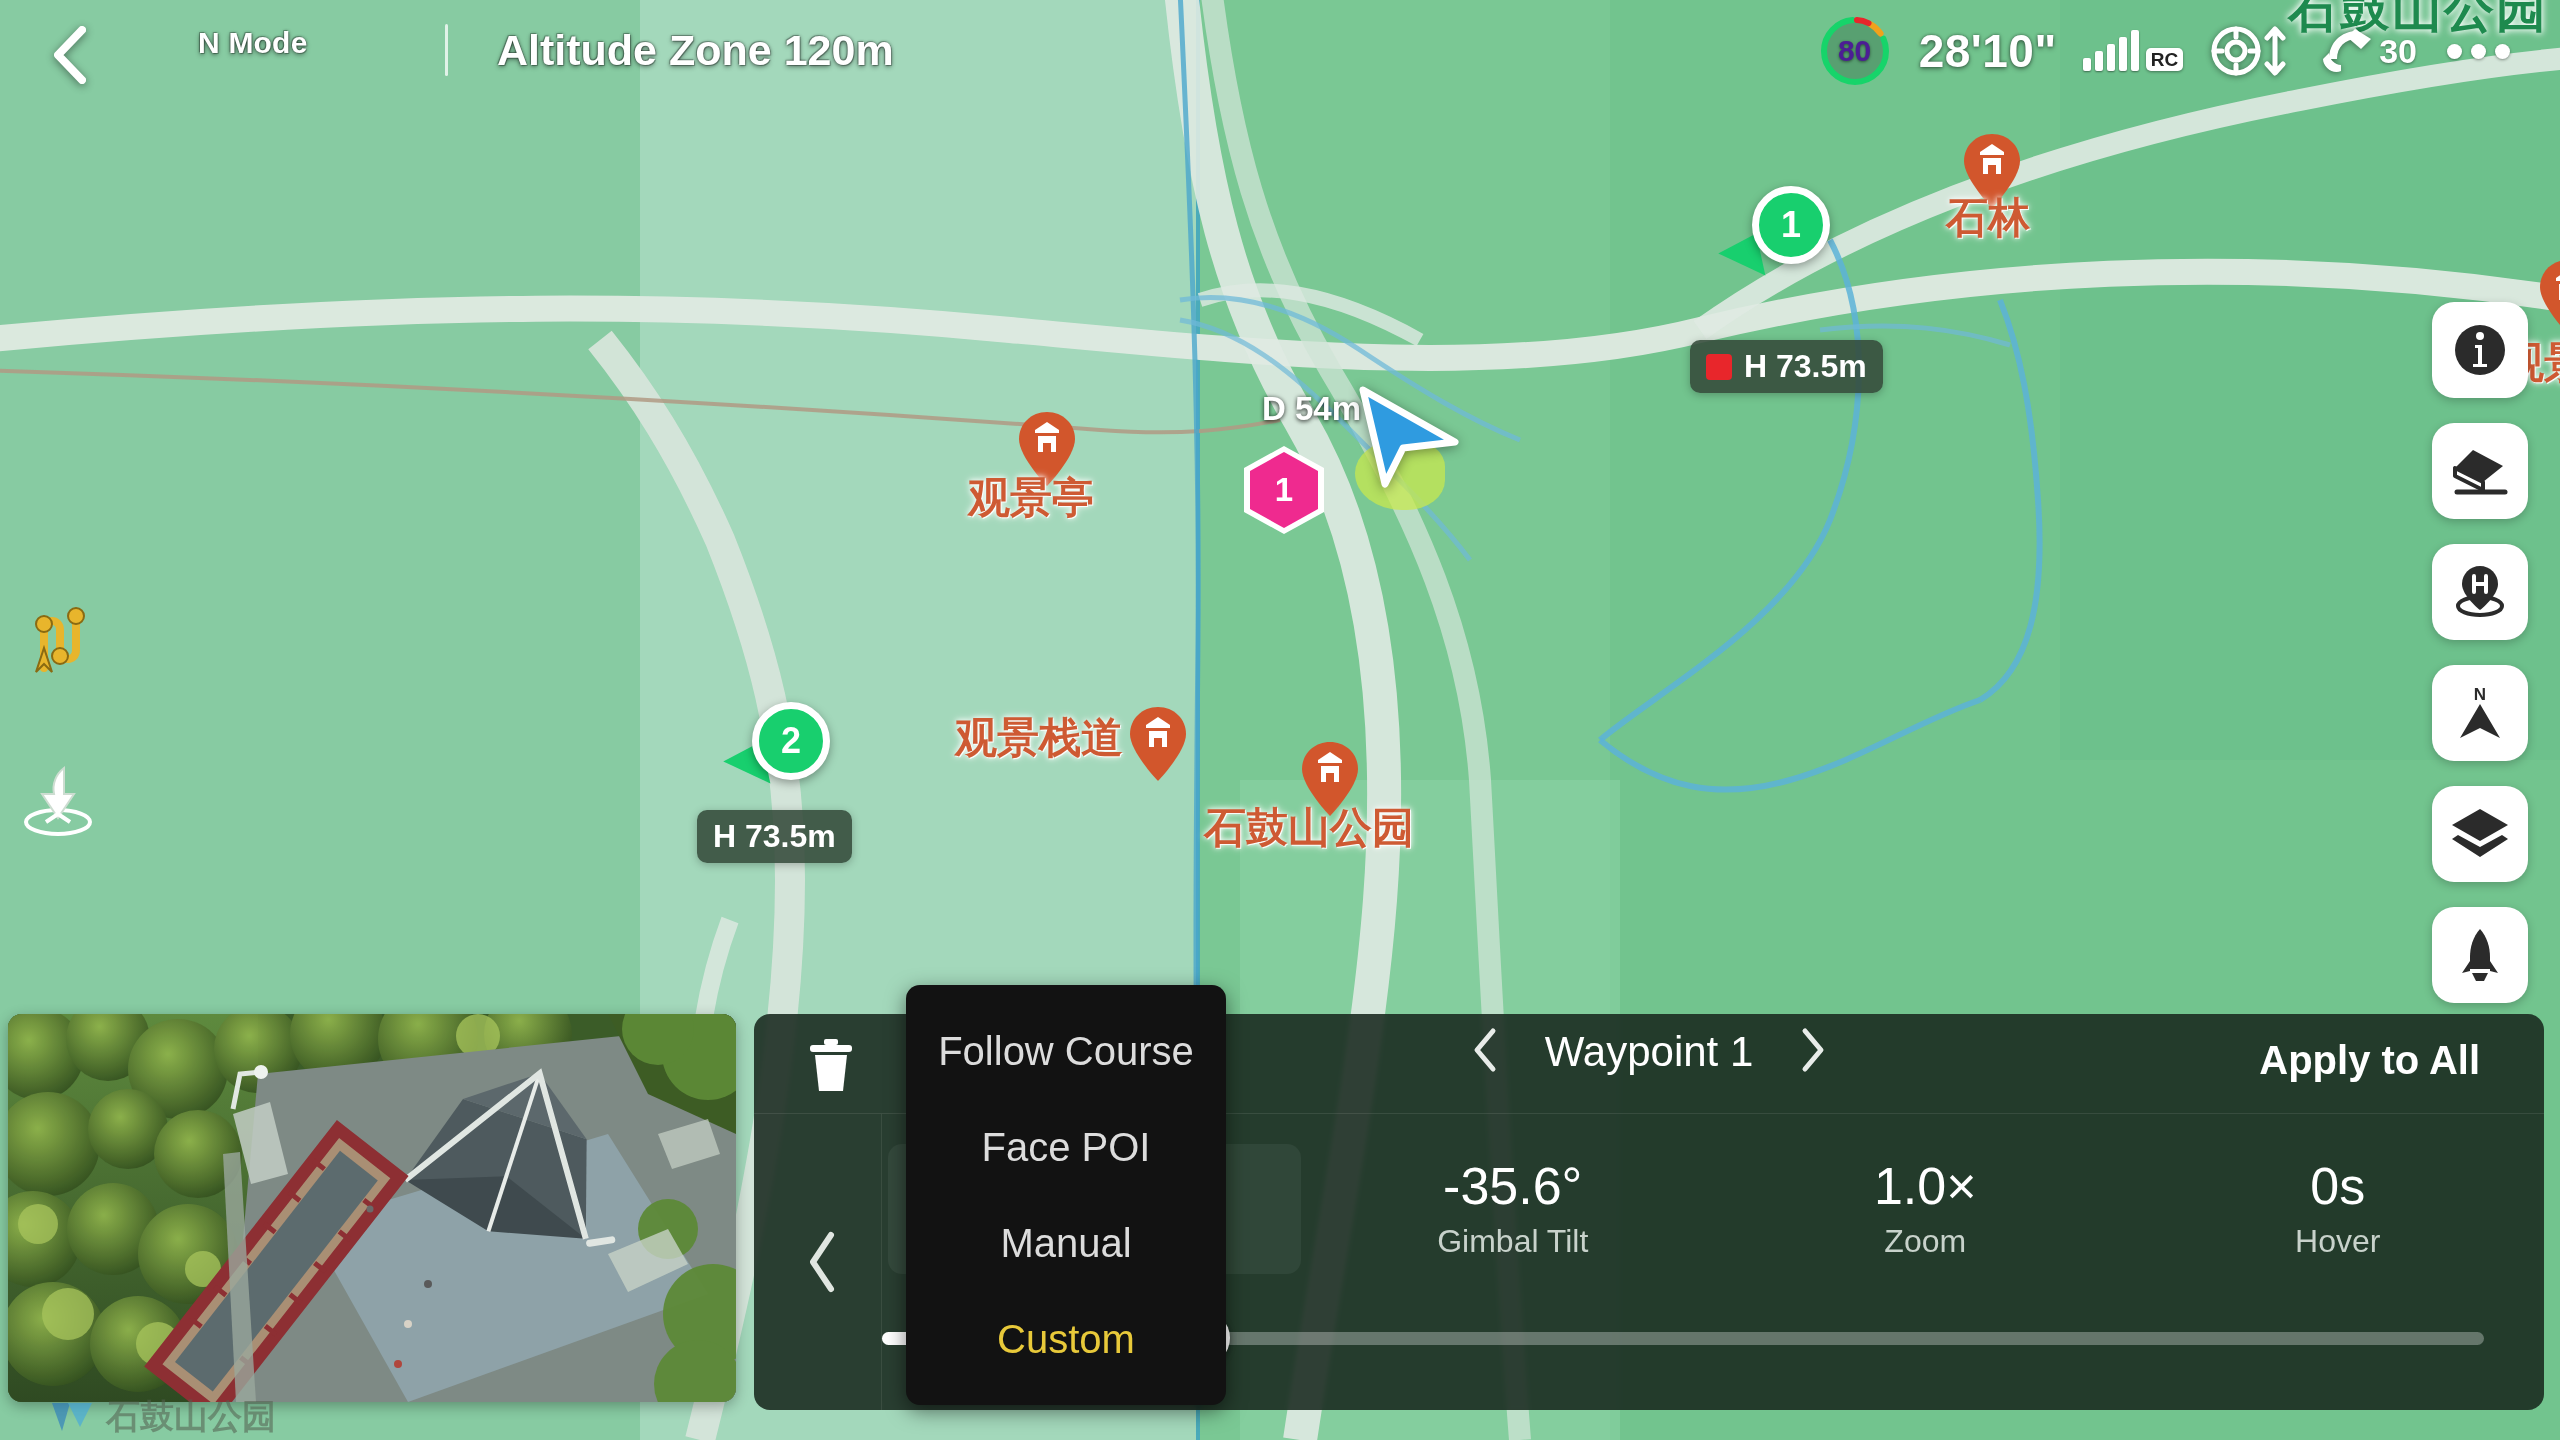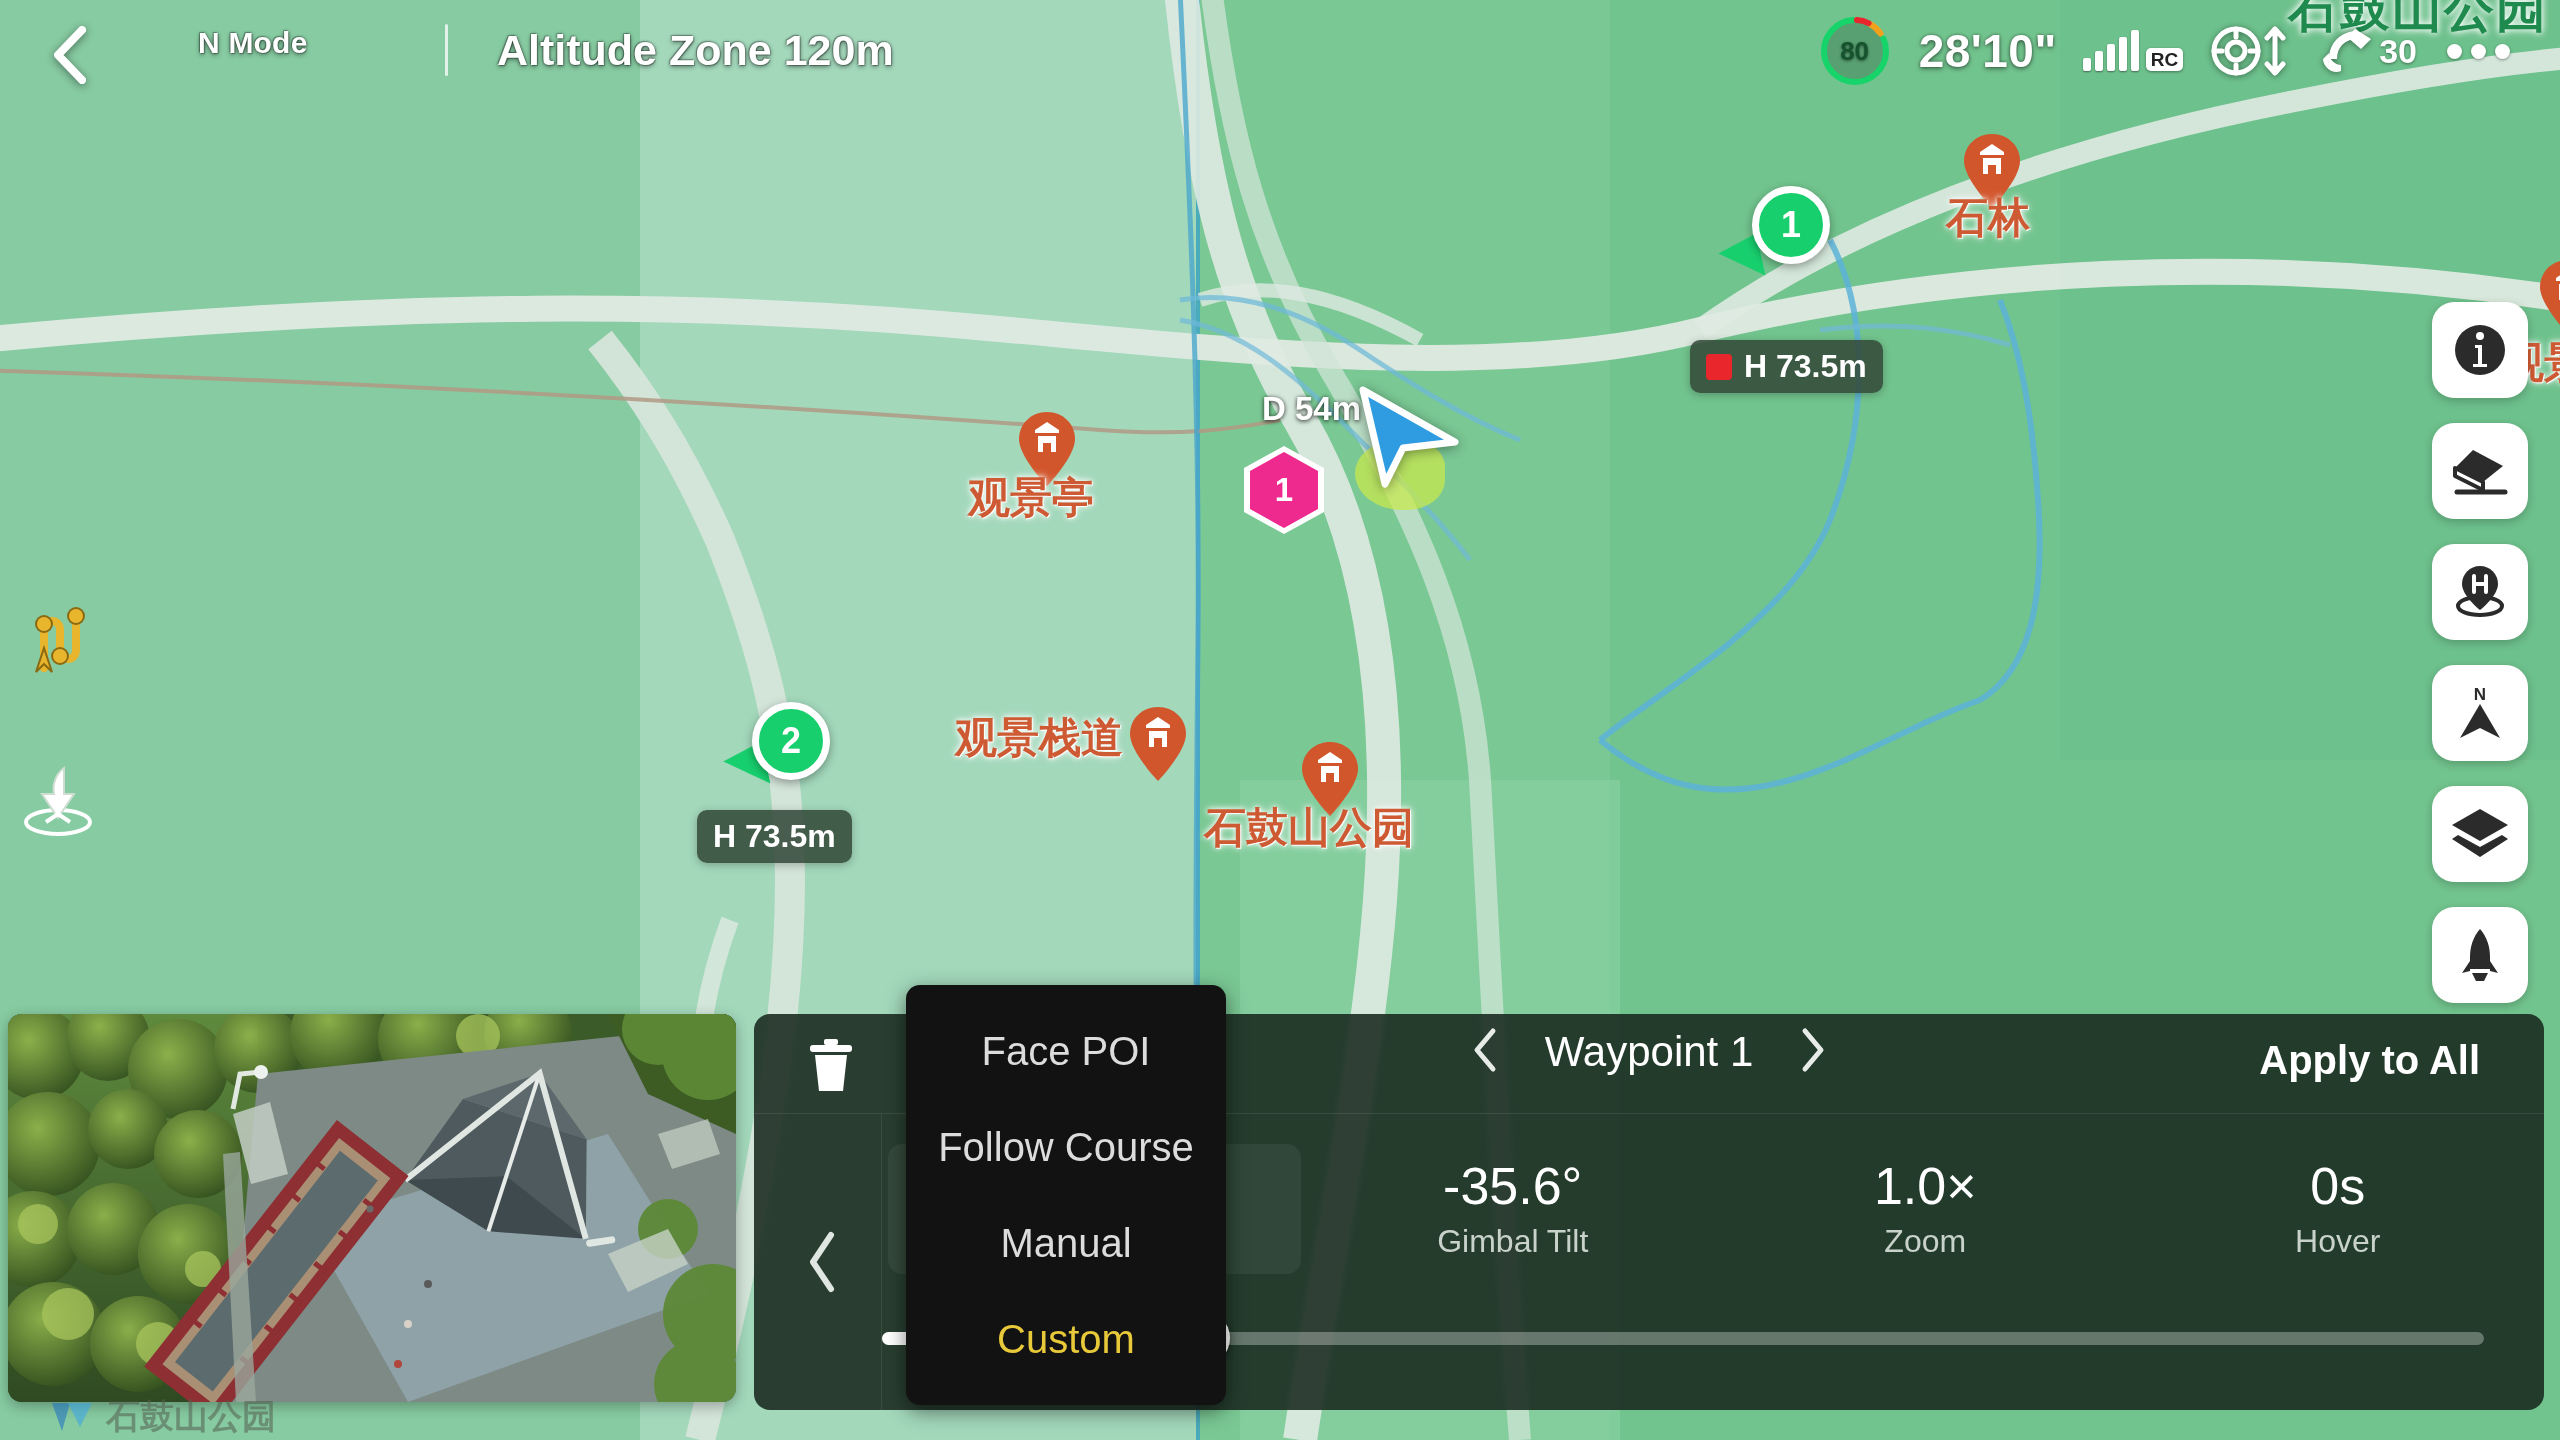--- a/index.html
+++ b/index.html
@@ -64,21 +64,21 @@
   
   #status-cluster {
     position:absolute; right:46px; top:16px; height:70px;
     display:flex; align-items:center; gap:26px; pointer-events:auto;
   }
   .batt-wrap { position:relative; width:76px; height:76px; }
   .batt-wrap svg { position:absolute; left:0; top:0; }
   .batt-num {
     position:absolute; left:0; top:0; width:76px; height:76px;
     display:flex; align-items:center; justify-content:center;
-    font-size:26px; font-weight:bold; color:#14532d;
+    font-size:30px; font-weight:bold; color:#4c1d95;
     text-shadow:0 1px 3px rgba(0,0,0,.5);
     text-align:center;
   }
   #flight-time {
     font-size:46px; font-weight:bold; color:#fff;
     text-shadow: 0 0 3px rgba(0,0,0,.45), 0 2px 5px rgba(0,0,0,.40);
     letter-spacing:.5px;
   }
   .sig-group { display:flex; align-items:flex-end; gap:7px; }
   .sig-bars { display:flex; align-items:flex-end; gap:4px; height:40px;}
@@ -655,22 +655,22 @@
 
   <div id="slider-row">
     <div id="slider-track">
       <div id="slider-fill" style="width: 20%;"></div>
       <div id="slider-thumb" style="left: 20%;"></div>
     </div>
   </div>
 </div>
 
 <div id="heading-dropdown">
+  <div class="dd-item">Follow Course</div>
   <div class="dd-item">Face POI</div>
-  <div class="dd-item">Follow Course</div>
   <div class="dd-item">Manual</div>
   <div class="dd-item selected">Custom</div>
 </div>
 
 <div id="watermark">
   <svg width="46" height="40" viewBox="0 0 46 40">
     <path d="M2 6 L20 6 L12 34 Z" fill="#1d6fc4"></path>
     <path d="M18 6 L42 6 L30 30 Z" fill="#3aa3e8"></path>
   </svg>
   <div class="wm-text">石鼓山公园</div>

